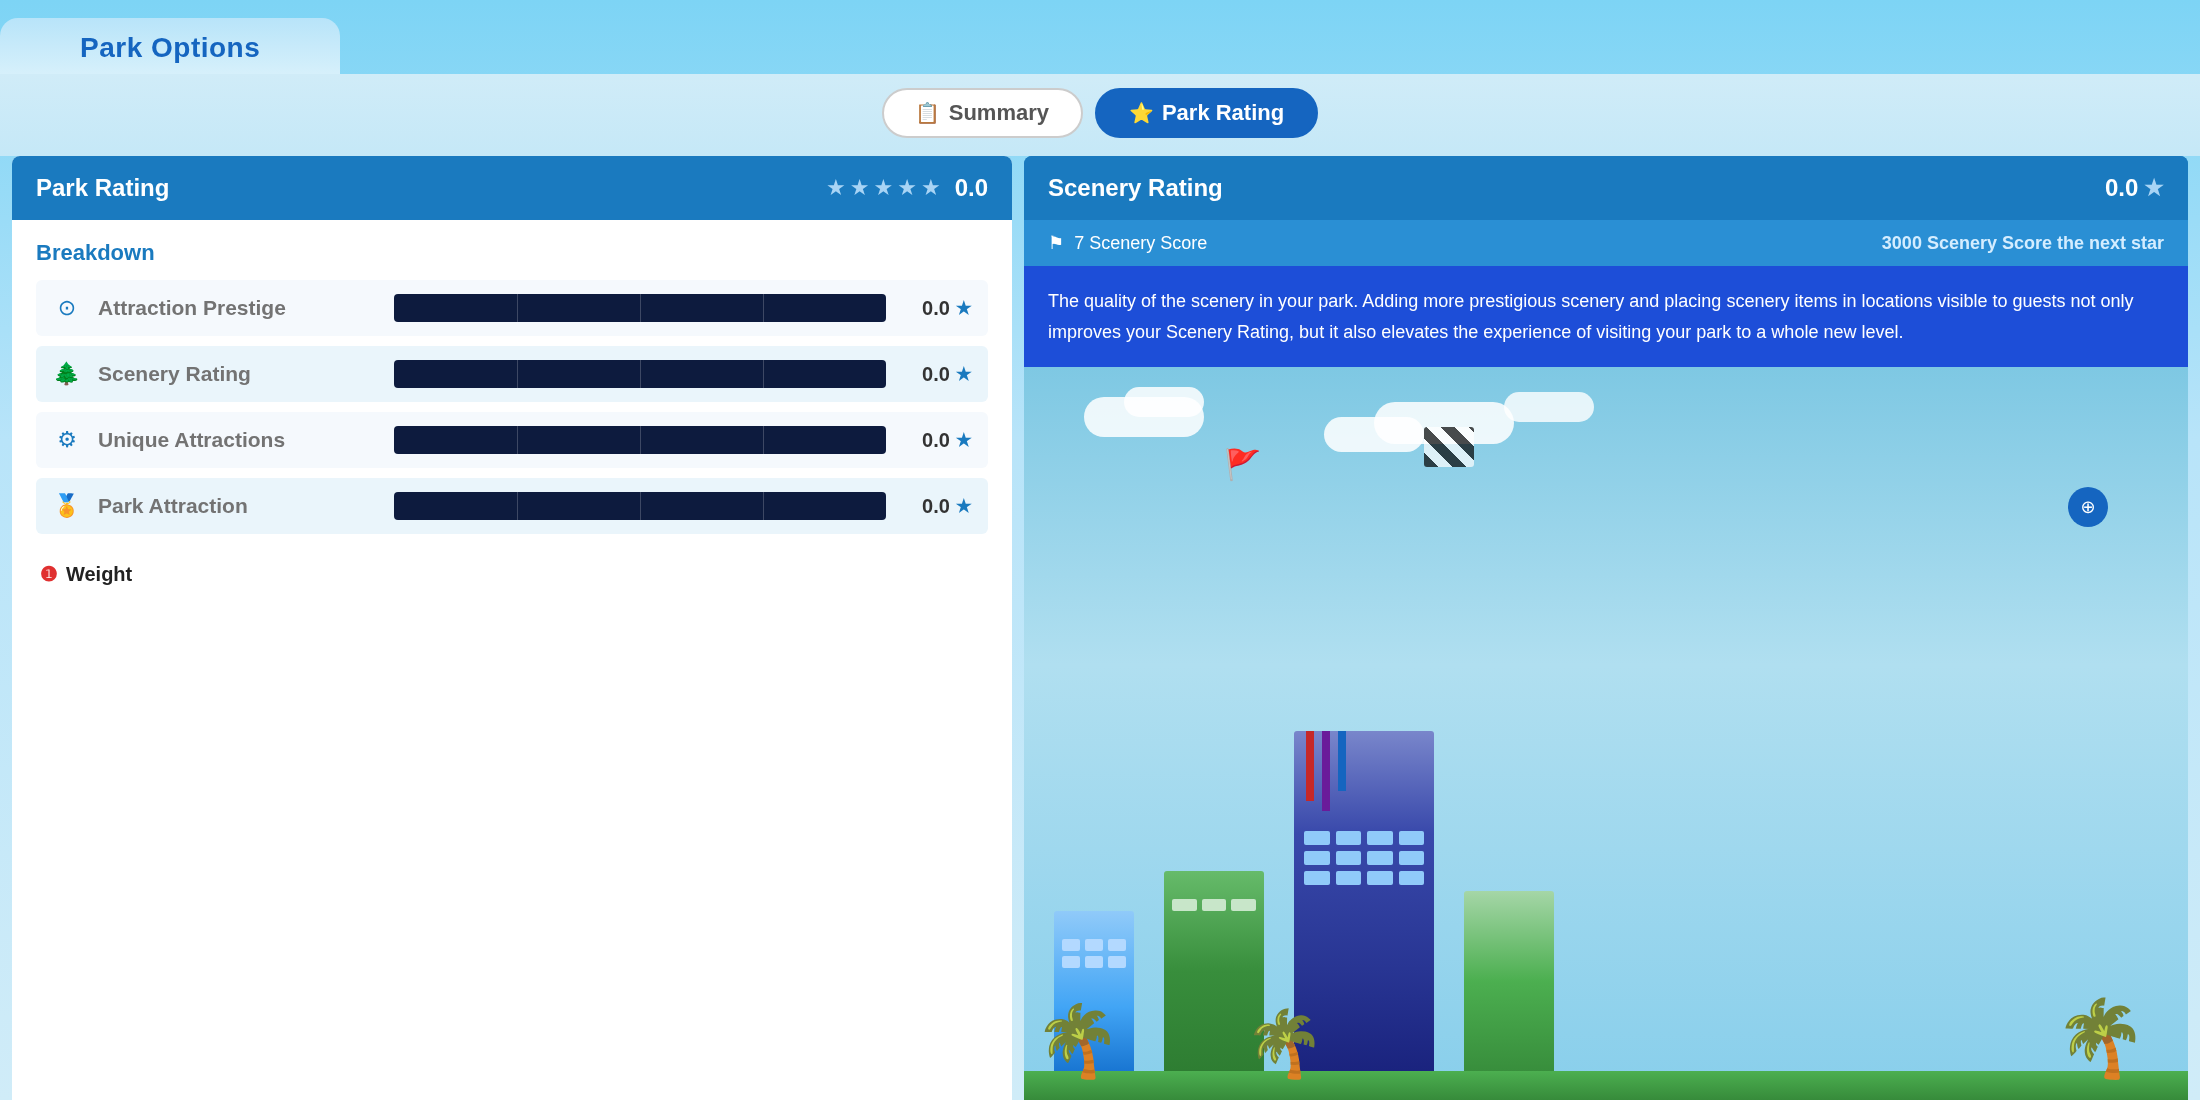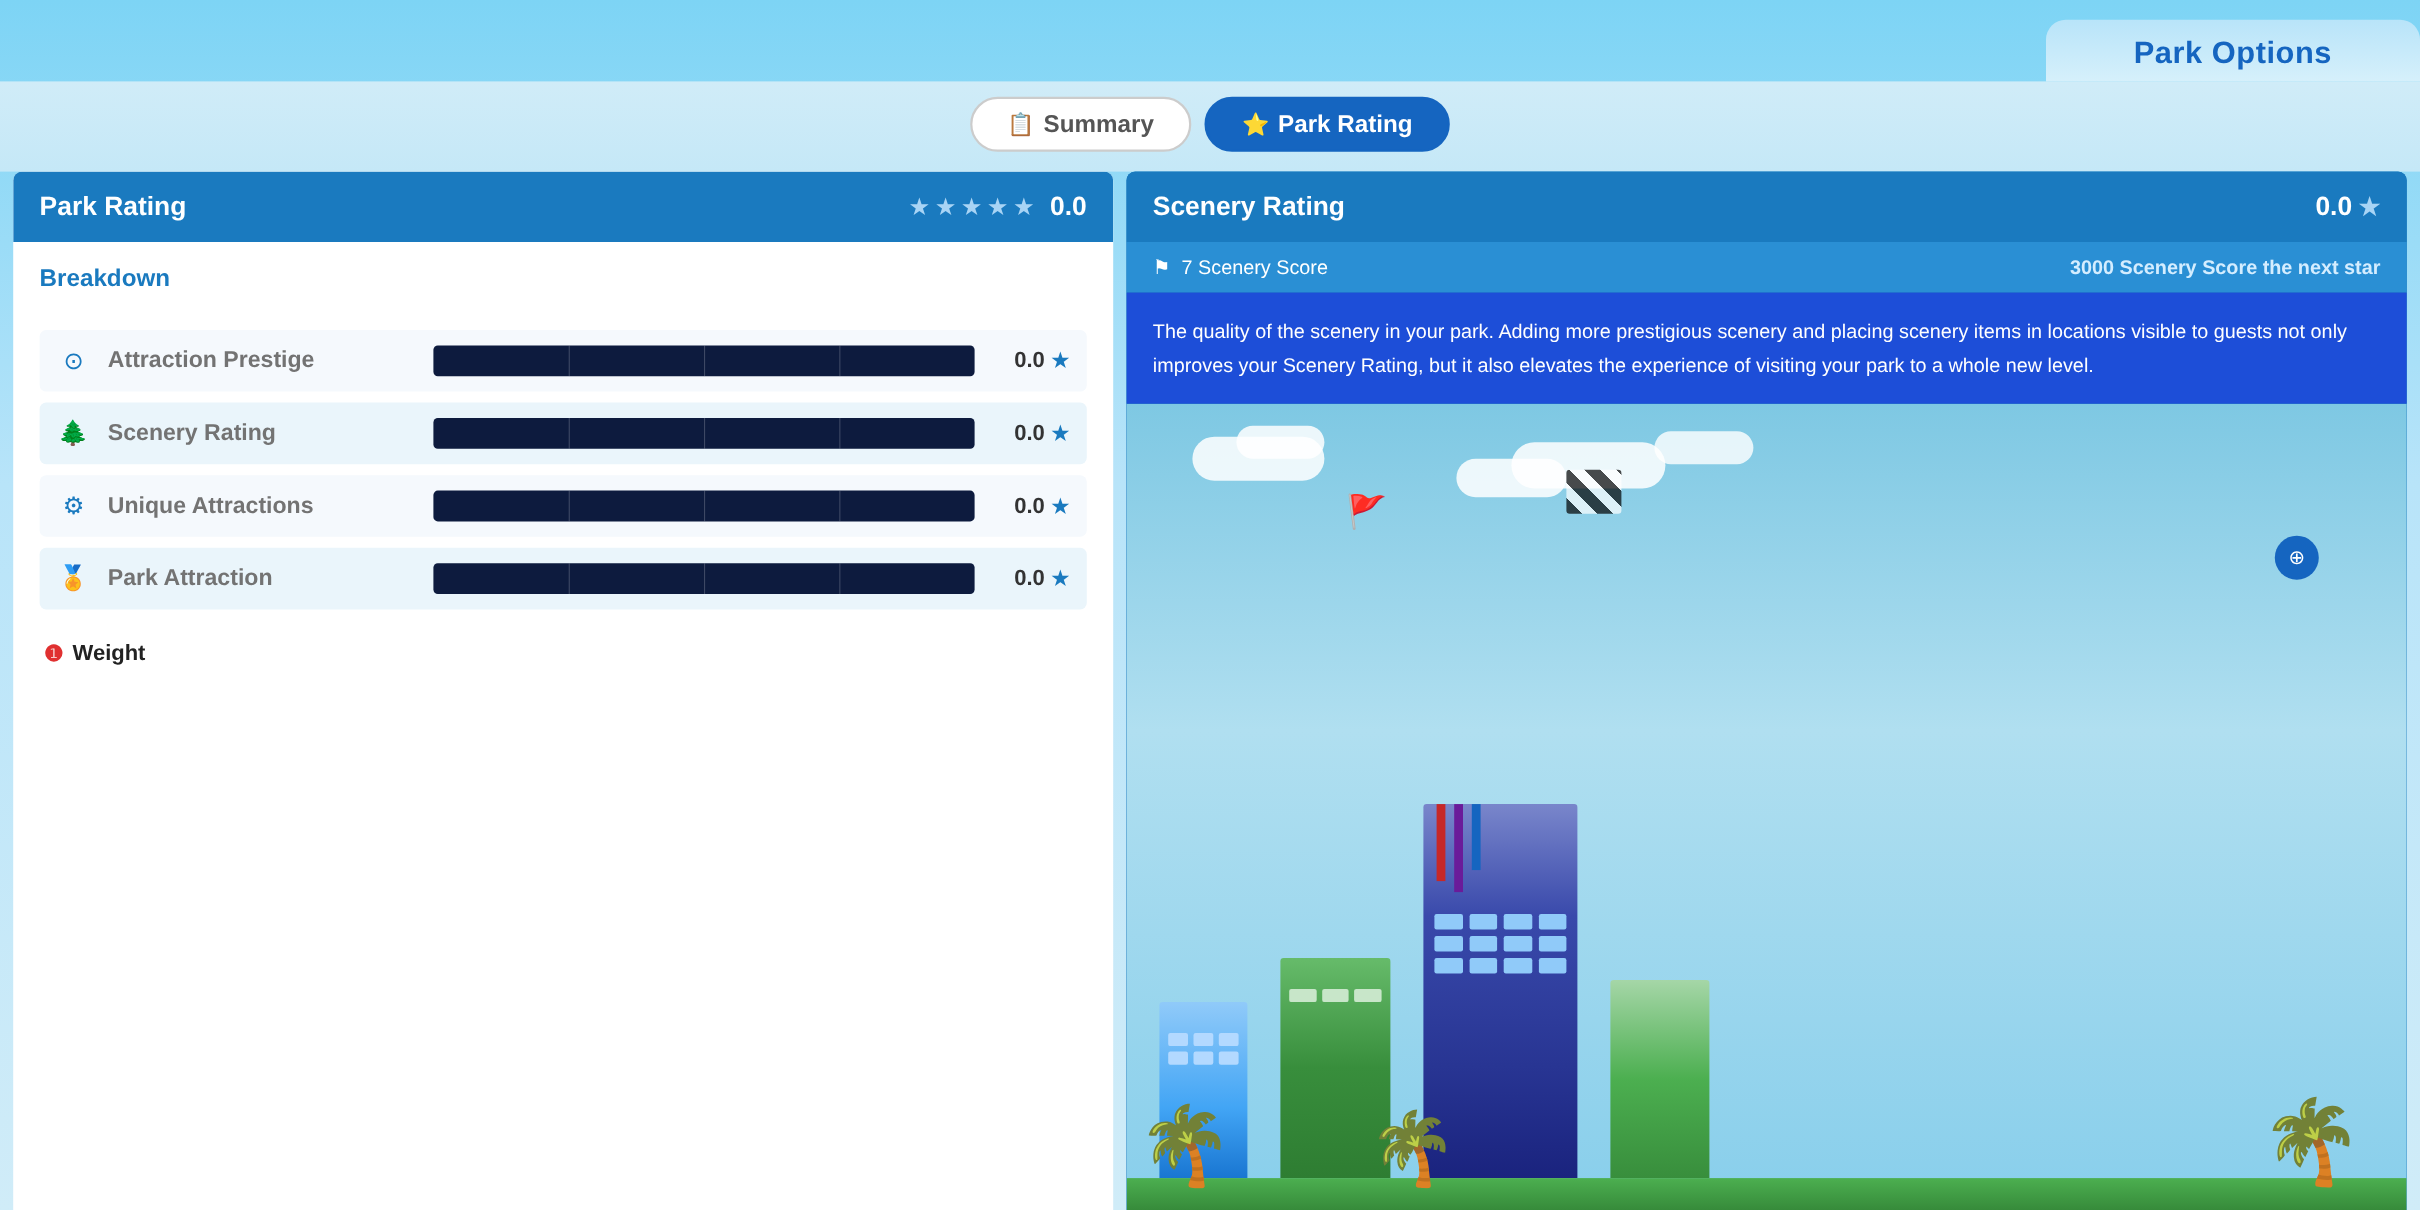--- a/index.html
+++ b/index.html
@@ -9,21 +9,21 @@
       min-height: 100vh;
       width: 2200px;
       height: 1100px;
       overflow: hidden;
     }
 
     
     .top-bar {
       width: 100%;
       display: flex;
-      justify-content: flex-end;
+      justify-content: flex-start;
       align-items: center;
       padding: 18px 0 0 0;
       position: relative;
     }
 
     .top-title-container {
       background: linear-gradient(180deg, #b8e4f9 0%, #d6f0fb 100%);
       border-radius: 18px 18px 0 0;
       padding: 14px 80px 10px 80px;
       text-align: center;
@@ -132,21 +132,21 @@
 
     
     .panel-body {
       padding: 20px 24px;
     }
 
     .section-label {
       color: #1a7abf;
       font-size: 22px;
       font-weight: bold;
-      margin-bottom: 34px;
+      margin-bottom: 14px;
     }
 
     
     .metric-row {
       display: flex;
       align-items: center;
       padding: 14px 16px;
       border-radius: 6px;
       margin-bottom: 10px;
       gap: 16px;

